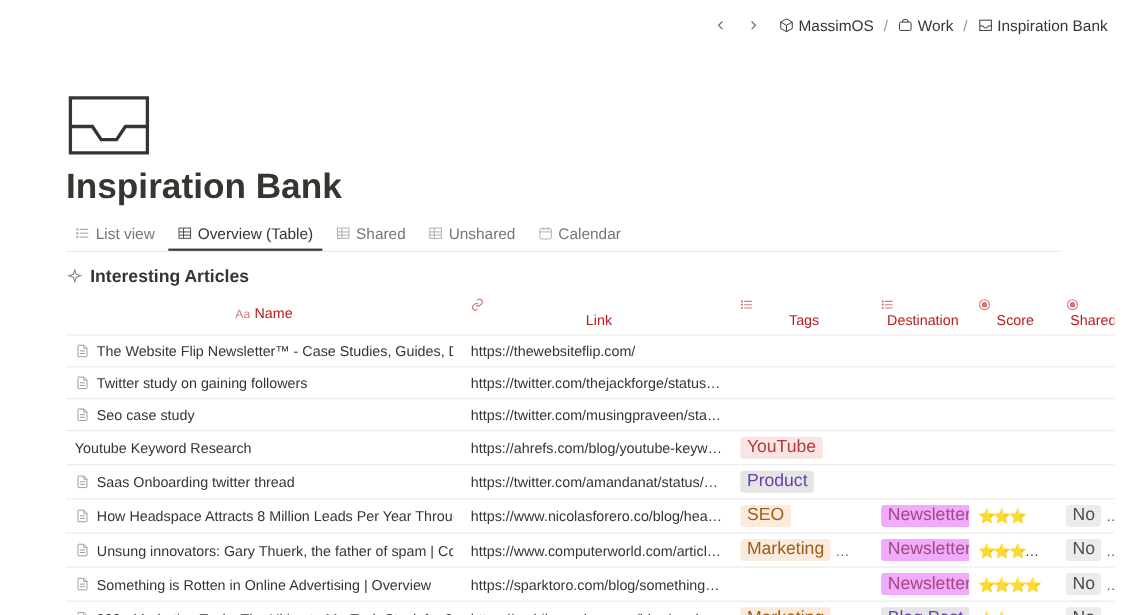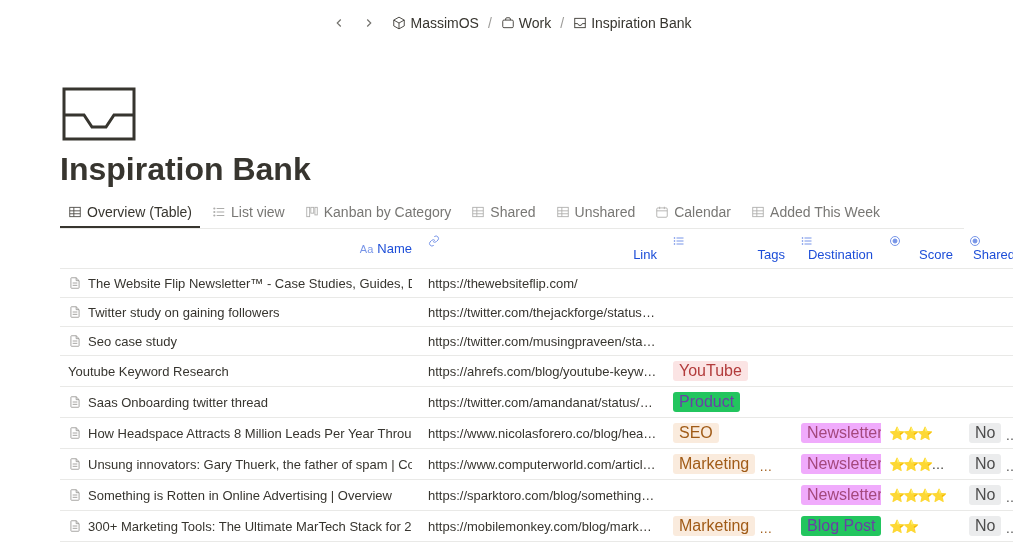--- a/index.html
+++ b/index.html
@@ -1,47 +1,47 @@
 <!DOCTYPE html>
 <html><head>
 <meta charset="utf-8">
 <style>
 *{box-sizing:border-box;margin:0;padding:0;font-family:-apple-system,BlinkMacSystemFont,"Segoe UI",Helvetica,Arial,sans-serif}
 body{background:#fff;color:#37352f;font-size:14px;width:1024px;height:559px;overflow:hidden}
-.topbar{height:45px;display:flex;align-items:center;padding:0 12px;justify-content:center}
+.topbar{height:45px;display:flex;align-items:center;padding:0 12px;justify-content:flex-end}
 .nav-left{display:flex;align-items:center;gap:6px}
 .nav-arrow{width:24px;height:24px;display:flex;align-items:center;justify-content:center;color:#37352f;opacity:.7;border-radius:3px;cursor:pointer}
 .breadcrumbs{display:flex;align-items:center;gap:4px;font-size:14px}
 .crumb{display:flex;align-items:center;gap:4px;padding:2px 5px;border-radius:3px;cursor:pointer}
 .crumb-sep{color:#37352f80}
 .crumb-icon{font-size:14px;line-height:1}
 .nav-right{display:flex;align-items:center;gap:10px;color:#37352f}
 .share-btn{font-size:14px;padding:4px 6px;border-radius:3px;cursor:pointer}
 .ticon{width:20px;height:20px;display:flex;align-items:center;justify-content:center;cursor:pointer;opacity:.8}
 .page{padding:40px 60px 0 60px}
 .page-icon{margin-bottom:8px}
 .page-title{font-size:32px;font-weight:700;margin:8px 0 10px}
 .tabs{display:flex;align-items:center;gap:4px;border-bottom:1px solid #e9e9e7;margin-top:8px}
 .tab{display:flex;align-items:center;gap:5px;padding:6px 8px;font-size:14px;color:#787774;cursor:pointer;border-bottom:2px solid transparent}
 .tab.active{color:#37352f;border-bottom-color:#37352f;font-weight:500}
 .tab .vicon{opacity:.6}
 .tab.active .vicon{opacity:.9}
 .db-title{display:flex;align-items:center;gap:6px;font-size:16px;font-weight:700;margin:14px 0 4px}
 .db-title .dicon{opacity:.6}
 table{width:100%;border-collapse:collapse;table-layout:fixed}
-th{text-align:right;font-weight:400;color:#1d4ed8;font-size:13px;padding:6px 8px;border-bottom:1px solid #e9e9e7;white-space:nowrap;overflow:hidden}
+th{text-align:center;font-weight:400;color:#b91c1c;font-size:13px;padding:6px 8px;border-bottom:1px solid #e9e9e7;white-space:nowrap;overflow:hidden}
 th .hicon{margin-right:4px;opacity:.6}
 td{padding:5px 8px;border-bottom:1px solid #e9e9e7;font-size:13px;white-space:nowrap;overflow:hidden;text-overflow:ellipsis;vertical-align:middle;height:29px}
 .name-cell{display:flex;align-items:center;gap:6px;overflow:hidden}
 .page-glyph{opacity:.5;flex-shrink:0}
 .tag{display:inline-block;padding:1px 6px;border-radius:3px;font-size:16px;margin-right:4px;line-height:18px}
 .stars{color:#f5b342;letter-spacing:-2px}
 
 .c-red{background:#fbe4e4;color:#b23b3b}
-.c-purple{background:#22c55e;color:#6940a5}
+.c-purple{background:#e5e5e5;color:#6940a5}
 .c-orange{background:#faebdd;color:#a05b17}
 .c-yellow{background:#fbf3db;color:#8a6b1f}
 .c-pink{background:#f0abfc;color:#a4487d}
 .c-green{background:#ddedea;color:#2a6b4f}
 .c-gray{background:#ebeced;color:#4d4d4d}
 svg{display:block}
 col.c1{width:360px}col.c2{width:245px}col.c3{width:128px}col.c4{width:88px}col.c5{width:80px}col.c6{width:52px}
 </style>
 </head>
 <body>
@@ -96,100 +96,87 @@
 <div class="page">
   <div class="page-icon">
     <svg width="78" height="58" viewBox="0 0 78 58" fill="none" stroke="#37352f" stroke-width="3">
       <path d="M4 4 H74 V54 H4 Z"></path>
       <path d="M4 30 H24 L32 42 H46 L54 30 H74"></path>
     </svg>
   </div>
   <h1 class="page-title">Inspiration Bank</h1>
 
   <div class="tabs" id="tabs">
-      <div class="tab active">
-        <span class="vicon">
-          <svg width="14" height="14" viewBox="0 0 24 24" fill="none" stroke="currentColor" stroke-width="1.5">
-            <rect x="3" y="4" width="18" height="16"></rect>
-            <line x1="3" y1="10" x2="21" y2="10"></line>
-            <line x1="3" y1="15" x2="21" y2="15"></line>
-            <line x1="10" y1="4" x2="10" y2="20"></line>
-          </svg>
-        </span>
-        <span>Overview (Table)</span>
-      </div>
       <div class="tab">
         <span class="vicon">
           <svg width="14" height="14" viewBox="0 0 24 24" fill="none" stroke="currentColor" stroke-width="1.8">
             <line x1="8" y1="6" x2="21" y2="6"></line>
             <line x1="8" y1="12" x2="21" y2="12"></line>
             <line x1="8" y1="18" x2="21" y2="18"></line>
             <circle cx="4" cy="6" r="1"></circle>
             <circle cx="4" cy="12" r="1"></circle>
             <circle cx="4" cy="18" r="1"></circle>
           </svg>
         </span>
         <span>List view</span>
       </div>
-      <div class="tab">
-        <span class="vicon">
-          <svg width="14" height="14" viewBox="0 0 24 24" fill="none" stroke="currentColor" stroke-width="1.5">
-            <rect x="3" y="4" width="5" height="16"></rect>
-            <rect x="10" y="4" width="5" height="10"></rect>
-            <rect x="17" y="4" width="4" height="13"></rect>
-          </svg>
-        </span>
-        <span>Kanban by Category</span>
-      </div>
-      <div class="tab">
+      <div class="tab active">
         <span class="vicon">
           <svg width="14" height="14" viewBox="0 0 24 24" fill="none" stroke="currentColor" stroke-width="1.5">
             <rect x="3" y="4" width="18" height="16"></rect>
             <line x1="3" y1="10" x2="21" y2="10"></line>
             <line x1="3" y1="15" x2="21" y2="15"></line>
             <line x1="10" y1="4" x2="10" y2="20"></line>
           </svg>
         </span>
-        <span>Shared</span>
+        <span>Overview (Table)</span>
       </div>
       <div class="tab">
         <span class="vicon">
           <svg width="14" height="14" viewBox="0 0 24 24" fill="none" stroke="currentColor" stroke-width="1.5">
             <rect x="3" y="4" width="18" height="16"></rect>
             <line x1="3" y1="10" x2="21" y2="10"></line>
             <line x1="3" y1="15" x2="21" y2="15"></line>
             <line x1="10" y1="4" x2="10" y2="20"></line>
           </svg>
         </span>
+        <span>Shared</span>
+      </div>
+      <div class="tab">
+        <span class="vicon">
+          <svg width="14" height="14" viewBox="0 0 24 24" fill="none" stroke="currentColor" stroke-width="1.5">
+            <rect x="3" y="4" width="18" height="16"></rect>
+            <line x1="3" y1="10" x2="21" y2="10"></line>
+            <line x1="3" y1="15" x2="21" y2="15"></line>
+            <line x1="10" y1="4" x2="10" y2="20"></line>
+          </svg>
+        </span>
         <span>Unshared</span>
       </div>
       <div class="tab">
         <span class="vicon">
           <svg width="14" height="14" viewBox="0 0 24 24" fill="none" stroke="currentColor" stroke-width="1.5">
             <rect x="3" y="5" width="18" height="16" rx="2"></rect>
             <line x1="3" y1="10" x2="21" y2="10"></line>
             <line x1="8" y1="3" x2="8" y2="7"></line>
             <line x1="16" y1="3" x2="16" y2="7"></line>
           </svg>
         </span>
         <span>Calendar</span>
       </div>
-      <div class="tab">
-        <span class="vicon">
-          <svg width="14" height="14" viewBox="0 0 24 24" fill="none" stroke="currentColor" stroke-width="1.5">
-            <rect x="3" y="4" width="18" height="16"></rect>
-            <line x1="3" y1="10" x2="21" y2="10"></line>
-            <line x1="3" y1="15" x2="21" y2="15"></line>
-            <line x1="10" y1="4" x2="10" y2="20"></line>
-          </svg>
-        </span>
-        <span>Added This Week</span>
-      </div>
     </div>
 
+  <div class="db-title">
+    <span class="dicon">
+        <svg width="16" height="16" viewBox="0 0 24 24" fill="none" stroke="currentColor" stroke-width="1.5">
+          <path d="M12 2 L14 8 L20 10 L14 12 L12 18 L10 12 L4 10 L10 8 Z"></path>
+        </svg>
+      </span>
+    <span>Interesting Articles</span>
+  </div>
 
   <table>
     <colgroup>
         <col class="c1">
         <col class="c2">
         <col class="c3">
         <col class="c4">
         <col class="c5">
         <col class="c6">
       </colgroup>

